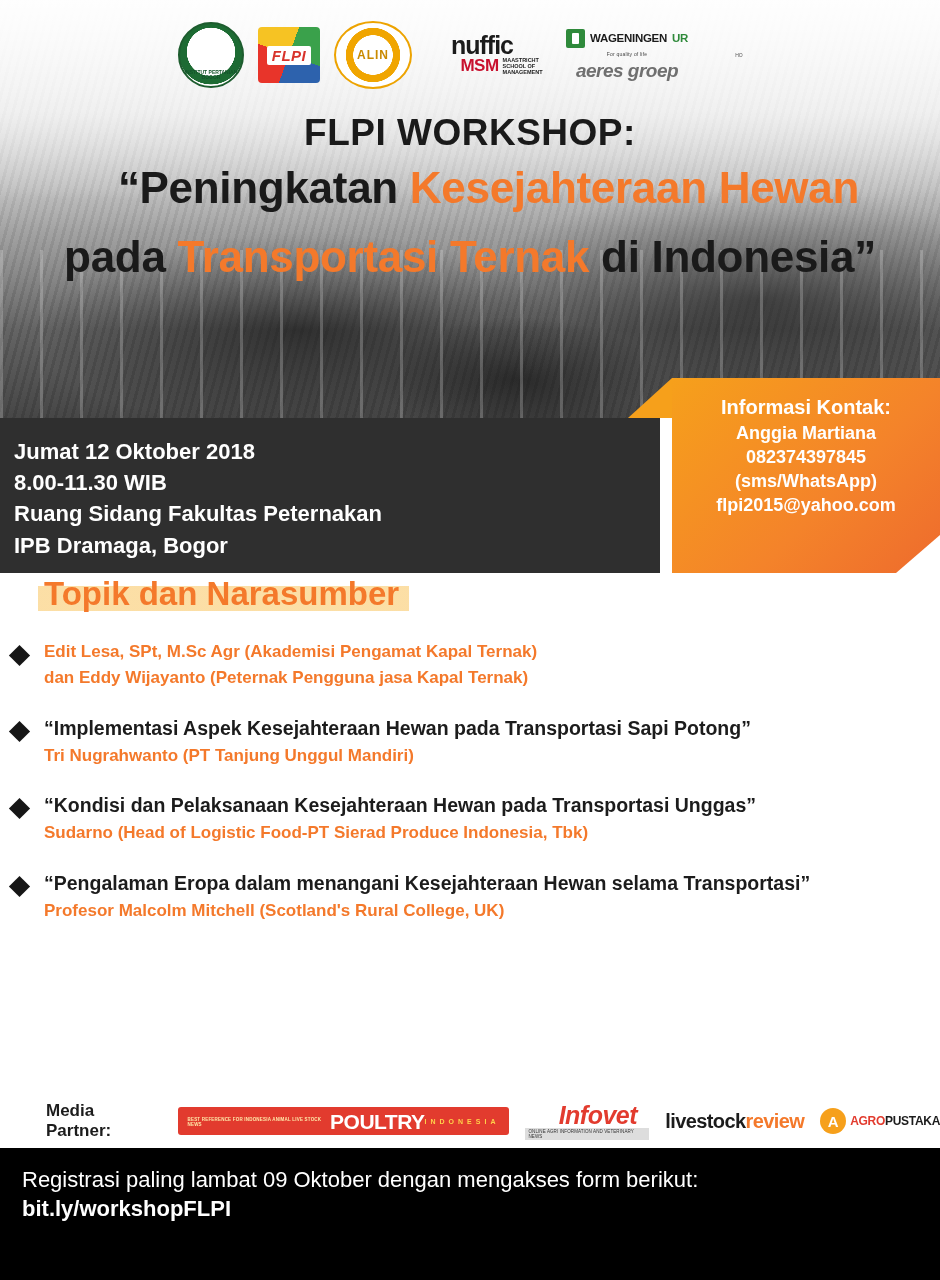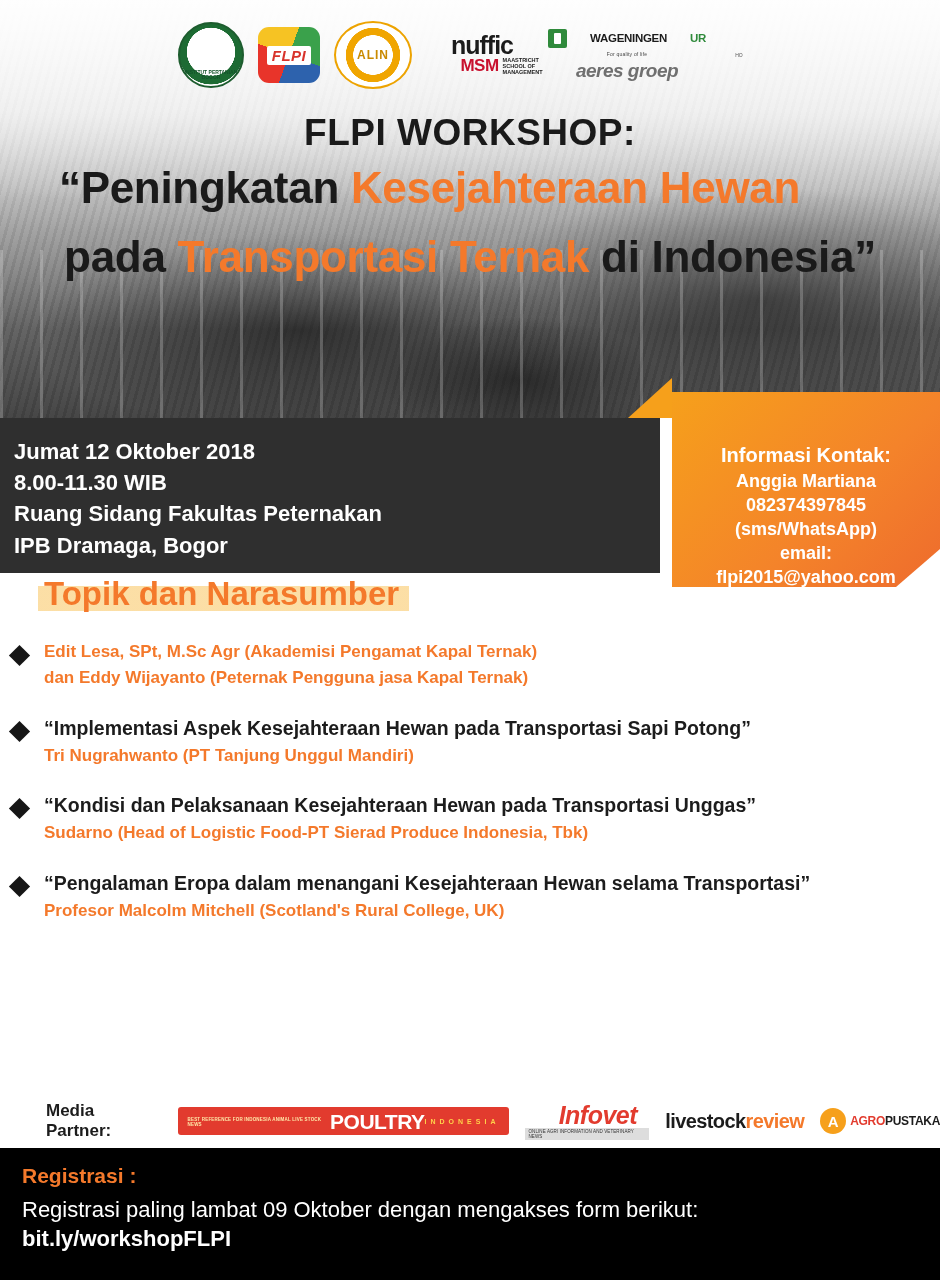--- a/index.html
+++ b/index.html
@@ -49,54 +49,54 @@
     position:absolute;top:16px;left:0;width:940px;height:78px;
     display:flex;align-items:center;justify-content:center;gap:14px;
   }
   .logo{position:relative;display:flex;align-items:center;justify-content:center;}
 
   .logo-ipb{width:62px;height:62px;border-radius:50%;border:2px solid #1d5c2e;
     background:radial-gradient(circle at 50% 45%, #ffffff 52%, #1d6b33 53%, #1d6b33 70%, #ffffff 71%);
     font-size:5px;color:#14532a;font-weight:bold;text-align:center;line-height:1;}
   .logo-ipb span{display:block;transform:translateY(20px);}
 
-  .logo-flpi{width:62px;height:56px;border-radius:11px;
+  .logo-flpi{width:62px;height:56px;border-radius:4px;
     background:conic-gradient(from 200deg,#e8342a 0 25%,#f6c323 25% 50%,#3aa14b 50% 75%,#2d62ad 75% 100%);
     display:flex;align-items:center;justify-content:center;}
   .logo-flpi b{background:#fff;color:#d8332b;font-size:15px;letter-spacing:.5px;padding:1px 5px;border-radius:2px;font-style:italic;}
 
   .logo-alin{width:74px;height:64px;border-radius:50%;
     background:radial-gradient(circle at 50% 50%, #ffffff 40%, #f0a500 41%, #f0a500 55%, #ffffff 56%);
     border:2px solid #eda300;display:flex;align-items:center;justify-content:center;}
   .logo-alin b{font-size:12px;color:#c98a00;letter-spacing:1px;}
 
   .logo-nuffic{width:112px;height:60px;display:flex;flex-direction:column;justify-content:center;}
   .nuffic-top{font-size:25px;font-weight:bold;color:#1b1b1b;letter-spacing:-1px;line-height:.9;}
   .nuffic-msm{display:flex;align-items:center;gap:4px;}
   .nuffic-msm .msm{font-size:17px;font-weight:bold;color:#c8102e;letter-spacing:-.5px;margin-left:39px;}
   .nuffic-msm .sub{font-size:5.5px;color:#222;line-height:1.18;font-weight:bold;}
 
   .logo-wur{width:150px;height:64px;display:flex;flex-direction:column;gap:3px;justify-content:center;}
-  .wur-row{display:flex;align-items:center;gap:23px;}
+  .wur-row{display:flex;align-items:center;gap:5px;}
   .wur-mark{width:19px;height:19px;background:#2f8a3b;border-radius:2px;position:relative;}
   .wur-mark:after{content:"";position:absolute;left:6px;top:4px;width:7px;height:11px;background:#fff;border-radius:1px;}
   .wur-text{font-size:11.5px;font-weight:bold;color:#1b1b1b;letter-spacing:-.3px;}
   .wur-text i{font-style:normal;color:#2f8a3b;}
   .wur-sub{font-size:5px;color:#444;letter-spacing:.2px;}
   .aeres{font-size:19px;font-style:italic;font-weight:bold;color:#6f6f6f;letter-spacing:-.5px;}
 
   .logo-side{width:46px;height:60px;display:flex;flex-direction:column;justify-content:center;font-size:5px;color:#555;line-height:1.3;}
 
   
   .title-main{
     position:absolute;top:112px;left:0;width:940px;text-align:center;
     font-size:37px;font-weight:bold;color:#1a1a1a;letter-spacing:.5px;
   }
   .title-l2{
-    position:absolute;top:163px;left:0;width:859px;text-align:center;
+    position:absolute;top:163px;left:0;width:859px;text-align:right;
     font-size:44px;font-weight:bold;color:#1a1a1a;letter-spacing:-.3px;
   }
   .title-l3{
     position:absolute;top:232px;left:0;width:940px;text-align:center;
     font-size:44px;font-weight:bold;color:#1a1a1a;letter-spacing:-.3px;
   }
   .hl{color:#f4792b;}
 
   
   .detailbar{
@@ -107,23 +107,23 @@
   .detailbar div{font-size:22px;font-weight:bold;line-height:1.42;}
 
   .contact-wrap{
     position:absolute;left:628px;top:378px;width:312px;height:195px;
   }
   .contact-tri{
     position:absolute;left:0;top:0;width:0;height:0;
     border-left:44px solid transparent;border-bottom:40px solid #f6a01b;
   }
   .contact-box{
-    position:absolute;left:44px;top:14px;width:268px;height:195px;
+    position:absolute;left:44px;top:0;width:268px;height:195px;
     background:linear-gradient(135deg,#f6a01b 0%,#f4832a 60%,#ee6b2d 100%);
-    color:#ffffff;text-align:center;box-sizing:border-box;padding-top:52px;
+    color:#ffffff;text-align:center;box-sizing:border-box;padding-top:18px;
   }
   .contact-box .ttl{font-size:20px;font-weight:bold;margin-bottom:3px;}
   .contact-box .ln{font-size:18px;font-weight:bold;line-height:1.33;}
   .contact-cut{
     position:absolute;right:0;bottom:0;width:0;height:0;
     border-right:44px solid #ffffff;border-top:38px solid transparent;
   }
 
   
   .topik{
@@ -237,21 +237,20 @@
     <div>IPB Dramaga, Bogor</div>
   </div>
 
   <div class="contact-wrap">
     <div class="contact-tri"></div>
     <div class="contact-box">
       <div class="ttl">Informasi Kontak:</div>
       <div class="ln">Anggia Martiana</div>
       <div class="ln">082374397845</div>
       <div class="ln">(sms/WhatsApp)</div>
-      <div class="ln">email:</div>
       <div class="ln">flpi2015@yahoo.com</div>
       <div class="contact-cut"></div>
     </div>
   </div>
 
   <div class="topik">Topik dan Narasumber</div>
 
   <div class="topics">
 
     <div class="topic">
@@ -297,18 +296,17 @@
       <span>livestock</span><i>review</i>
     </div>
 
     <div class="m-agro">
       <span class="circ">A</span>
       <span class="txt"><span>AGRO</span><i>PUSTAKA</i></span>
     </div>
   </div>
 
   <div class="footer">
-    <div class="reg">Registrasi :</div>
     <div class="line">Registrasi paling lambat 09 Oktober dengan mengakses form berikut:</div>
     <div class="link">bit.ly/workshopFLPI</div>
   </div>
 
 </div>
 
 </body></html>

